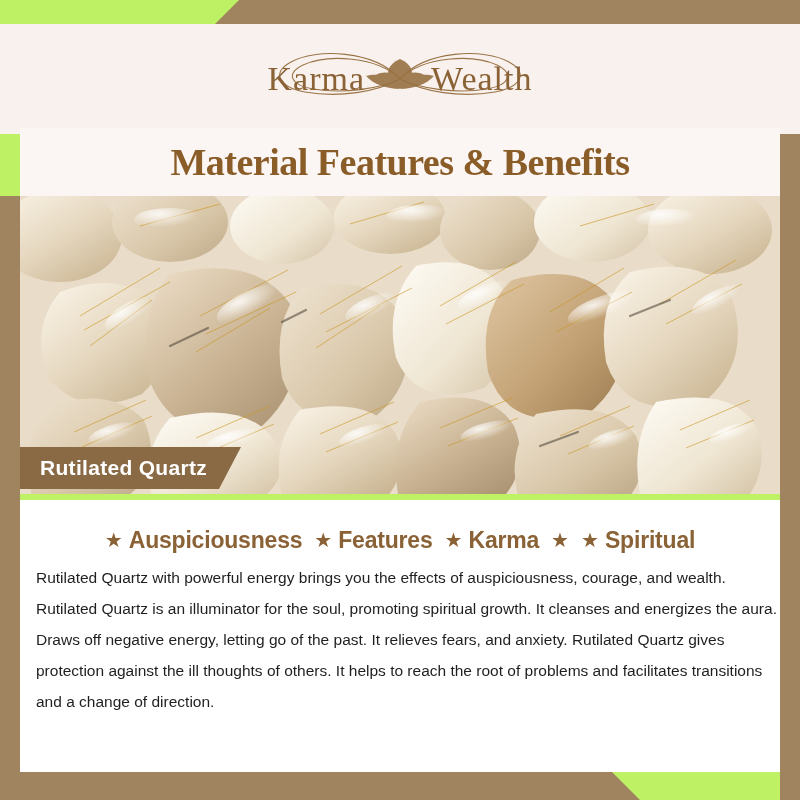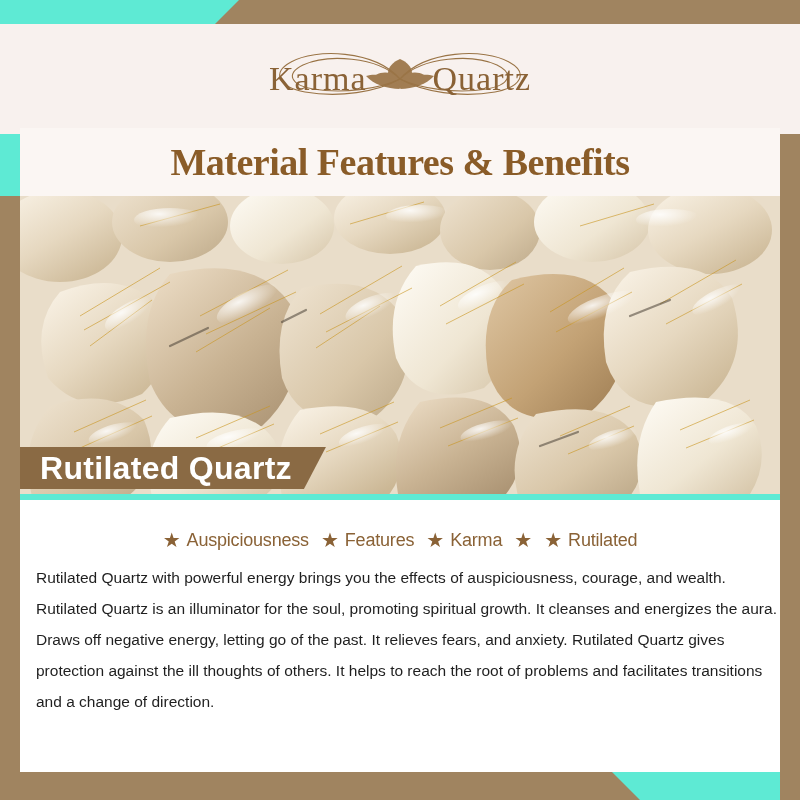--- a/index.html
+++ b/index.html
@@ -8,21 +8,21 @@
     font-family:"Liberation Sans", sans-serif;
     background:#f8f1ee;
     position:relative;
     overflow:hidden;
   }
 
   
   #page {
     position:absolute; inset:0;
     width:800px; height:800px;
-    background:#5eead4;
+    background:#bef264;
     overflow:hidden;
   }
 
   
   .deco { position:absolute; background:#a08460; }
 
   
   #deco-top {
     top:0; left:215px; width:585px; height:24px;
     clip-path: polygon(24px 0, 100% 0, 100% 100%, 0 100%);
@@ -87,35 +87,35 @@
 
   
   #material-banner {
     position:absolute; left:20px; top:447px;
     height:42px; padding:0 34px 0 20px;
     background:#8a6a44;
     display:flex; align-items:center;
     clip-path: polygon(0 0, 100% 0, calc(100% - 22px) 100%, 0 100%);
   }
   #material-name {
-    color:#ffffff; font-size:32px; font-weight:bold; letter-spacing:0.3px;
+    color:#ffffff; font-size:21px; font-weight:bold; letter-spacing:0.3px;
     white-space:nowrap;
   }
 
   
   #benefits {
     position:absolute; left:20px; top:520px; width:760px; height:40px;
     display:flex; align-items:center; justify-content:center;
     gap:4px; padding:0 12px;
   }
   .benefit { display:flex; align-items:center; gap:6px; white-space:nowrap; }
   .benefit + .benefit { margin-left:8px; }
   .star { color:#8a6236; font-size:20px; line-height:1; }
   .benefit-label {
-    color:#8a6236; font-size:18px; font-weight:normal; letter-spacing:-0.2px;
+    color:#8a6236; font-size:23px; font-weight:bold; letter-spacing:-0.2px;
   }
 
   
   #body-copy {
     position:absolute; left:36px; top:562px; width:742px;
     color:#1f1f1f; font-size:15.5px; line-height:31px;
     text-align:left;
   }
 </style>
 </head>
@@ -143,21 +143,21 @@
           <path d="M165 46 C 158 44, 153 38, 153 31 C 153 25, 158 20, 165 17 C 172 20, 177 25, 177 31 C 177 38, 172 44, 165 46 Z"></path>
           <path d="M165 46 C 155 46, 145 41, 141 33 C 148 29, 157 30, 163 36 Z"></path>
           <path d="M165 46 C 175 46, 185 41, 189 33 C 182 29, 173 30, 167 36 Z"></path>
           <path d="M165 47 C 152 47, 138 42, 131 34 C 140 31, 152 33, 161 40 Z"></path>
           <path d="M165 47 C 178 47, 192 42, 199 34 C 190 31, 178 33, 169 40 Z"></path>
         </g>
       </svg>
       <div id="logo-text">
         <span class="logo-word">Karma</span>
         <span id="lotus"></span>
-        <span class="logo-word">Quartz</span>
+        <span class="logo-word">Wealth</span>
       </div>
     </div>
   </div>
 
   <div id="title-band">
     <h1 id="page-title">Material Features &amp; Benefits</h1>
   </div>
 
   <div id="hero">
     <svg id="hero-canvas" viewBox="0 0 760 298" preserveAspectRatio="none">
@@ -294,19 +294,19 @@
     </span>
     <span class="benefit">
       <span class="star">★</span>
       <span class="benefit-label">Karma</span>
     </span>
     <span class="benefit">
       <span class="star">★</span>
     </span>
     <span class="benefit">
       <span class="star">★</span>
-      <span class="benefit-label">Rutilated</span>
+      <span class="benefit-label">Spiritual</span>
     </span>
   </div>
 
   <p id="body-copy">Rutilated Quartz with powerful energy brings you the effects of auspiciousness, courage, and wealth. Rutilated Quartz is an illuminator for the soul, promoting spiritual growth. It cleanses and energizes the aura. Draws off negative energy, letting go of the past. It relieves fears, and anxiety. Rutilated Quartz gives protection against the ill thoughts of others.  It helps to reach the root of problems and facilitates transitions and a change of direction.</p>
 
 </div>
 
 </body></html>

